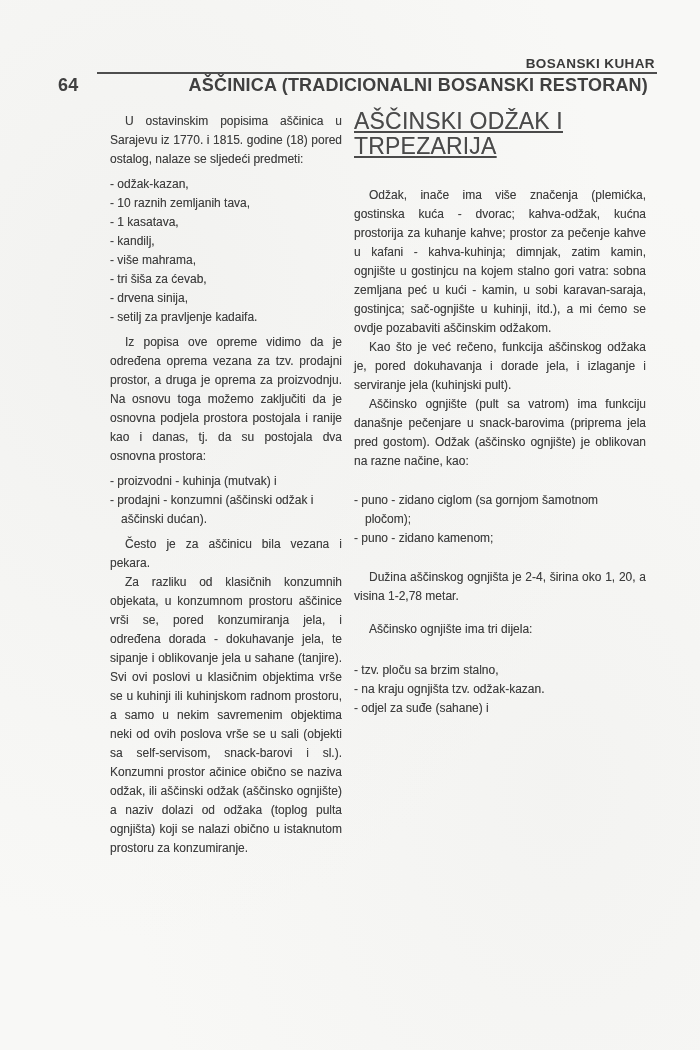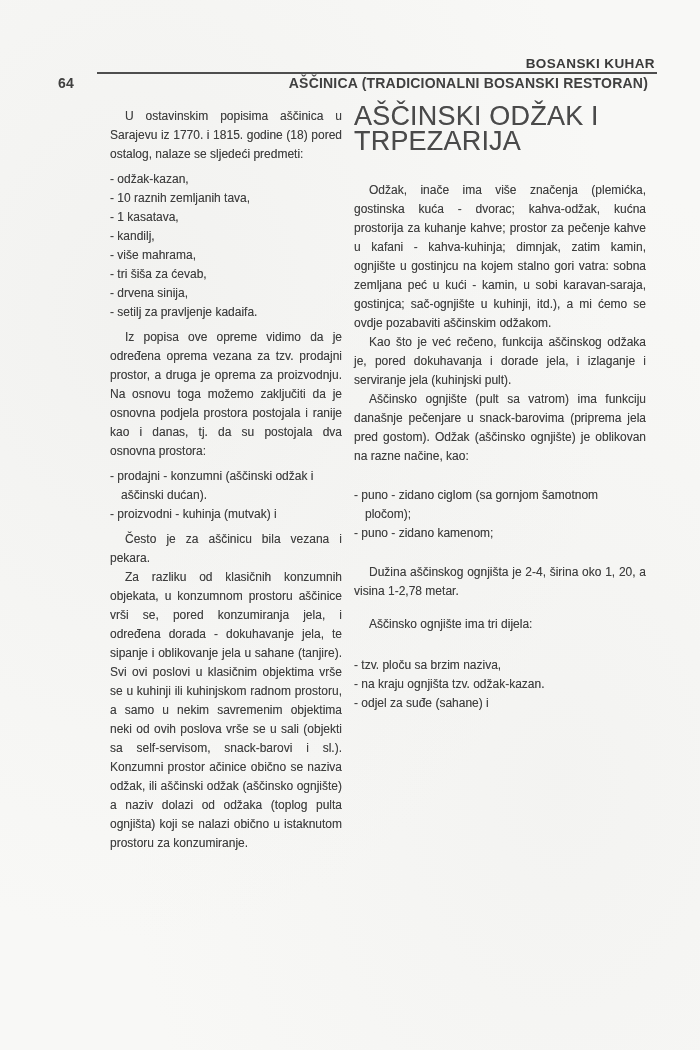--- a/index.html
+++ b/index.html
@@ -27,21 +27,21 @@
   .h-rule {
     border: 0;
     border-top: 2.5px solid #4e4e4e;
     margin: 1px 43px 0 97px;
   }
   .h-row {
     display: flex;
     justify-content: space-between;
     align-items: flex-start;
     margin: 1px 52px 0 58px;
-    font-size: 14px;
+    font-size: 18px;
     font-weight: 700;
     letter-spacing: 0.2px;
     color: #404040;
   }
   
   .cols {
     display: flex;
     margin: 16px 0 0 110px;
   }
   .col-left  { width: 232px; }
@@ -58,27 +58,28 @@
 
   .list { margin: 6px 0; }
   .list p {
     padding-left: 11px;
     text-indent: -11px;
     text-align: left;
   }
 
   .heading {
     margin: -3px 0 27px 0;
-    font-size: 27px;
+    font-size: 23px;
     line-height: 25px;
     font-weight: 400;
     letter-spacing: 0.2px;
     color: #4a4a4a;
     text-align: left;
     text-shadow: 0 0 0.5px rgba(74,74,74,0.4);
+    text-decoration: underline;
   }
 
   .gap-lg   { margin-top: 20px !important; margin-bottom: 20px !important; }
   .mt18     { margin-top: 18px !important; }
   .mt14     { margin-top: 14px !important; }
   .mt22     { margin-top: 22px !important; margin-bottom: 0 !important; }
 </style>
 </head>
 <body>
 
@@ -102,39 +103,39 @@
         <p>- 10 raznih zemljanih tava,</p>
         <p>- 1 kasatava,</p>
         <p>- kandilj,</p>
         <p>- više mahrama,</p>
         <p>- tri šiša za ćevab,</p>
         <p>- drvena sinija,</p>
         <p>- setilj za pravljenje kadaifa.</p>
       </div>
       <p class="indent">Iz popisa ove opreme vidimo da je određena oprema vezana za tzv. prodajni prostor, a druga je oprema za proizvodnju. Na osnovu toga možemo zaključiti da je osnovna podjela prostora postojala i ranije kao i danas, tj. da su postojala dva osnovna prostora:</p>
       <div class="list">
+        <p>- proizvodni - kuhinja (mutvak) i</p>
         <p>- prodajni - konzumni (aščinski odžak i aščinski dućan).</p>
-        <p>- proizvodni - kuhinja (mutvak) i</p>
       </div>
       <p class="indent">Često je za aščinicu bila vezana i pekara.</p>
       <p class="indent">Za razliku od klasičnih konzumnih objekata, u konzumnom prostoru aščinice vrši se, pored konzumiranja jela, i određena dorada - dokuhavanje jela, te sipanje i oblikovanje jela u sahane (tanjire). Svi ovi poslovi u klasičnim objektima vrše se u kuhinji ili kuhinjskom radnom prostoru, a samo u nekim savremenim objektima neki od ovih poslova vrše se u sali (objekti sa self-servisom, snack-barovi i sl.). Konzumni prostor ačinice obično se naziva odžak, ili aščinski odžak (aščinsko ognjište) a naziv dolazi od odžaka (toplog pulta ognjišta) koji se nalazi obično u istaknutom prostoru za konzumiranje.</p>
     </div>
 
     <div class="col-right">
       <h2 class="heading">AŠČINSKI ODŽAK I TRPEZARIJA</h2>
       <p class="indent">Odžak, inače ima više značenja (plemićka, gostinska kuća - dvorac; kahva-odžak, kućna prostorija za kuhanje kahve; prostor za pečenje kahve u kafani - kahva-kuhinja; dimnjak, zatim kamin, ognjište u gostinjcu na kojem stalno gori vatra: sobna zemljana peć u kući - kamin, u sobi karavan-saraja, gostinjca; sač-ognjište u kuhinji, itd.), a mi ćemo se ovdje pozabaviti aščinskim odžakom.</p>
       <p class="indent">Kao što je već rečeno, funkcija aščinskog odžaka je, pored dokuhavanja i dorade jela, i izlaganje i serviranje jela (kuhinjski pult).</p>
       <p class="indent">Aščinsko ognjište (pult sa vatrom) ima funkciju današnje pečenjare u snack-barovima (priprema jela pred gostom). Odžak (aščinsko ognjište) je oblikovan na razne načine, kao:</p>
       <div class="list gap-lg">
         <p>- puno - zidano ciglom (sa gornjom šamotnom pločom);</p>
         <p>- puno - zidano kamenom;</p>
       </div>
       <p class="indent mt18">Dužina aščinskog ognjišta je 2-4, širina oko 1, 20, a visina 1-2,78 metar.</p>
       <p class="indent mt14">Aščinsko ognjište ima tri dijela:</p>
       <div class="list mt22">
-        <p>- tzv. ploču sa brzim naziva,</p>
+        <p>- tzv. ploču sa brzim stalno,</p>
         <p>- na kraju ognjišta tzv. odžak-kazan.</p>
         <p>- odjel za suđe (sahane) i</p>
       </div>
     </div>
 
   </div>
 </div>
 
 </body></html>

